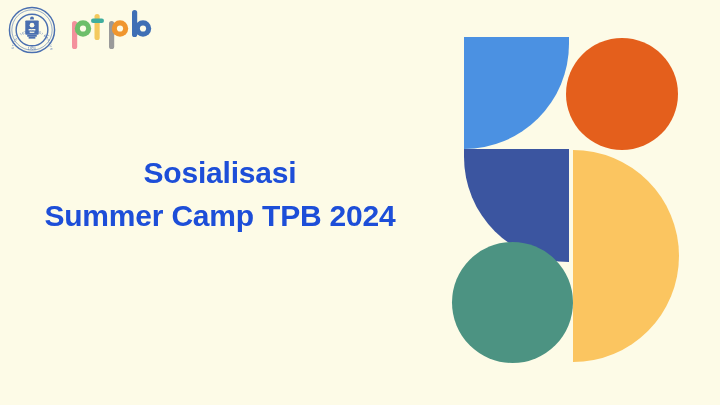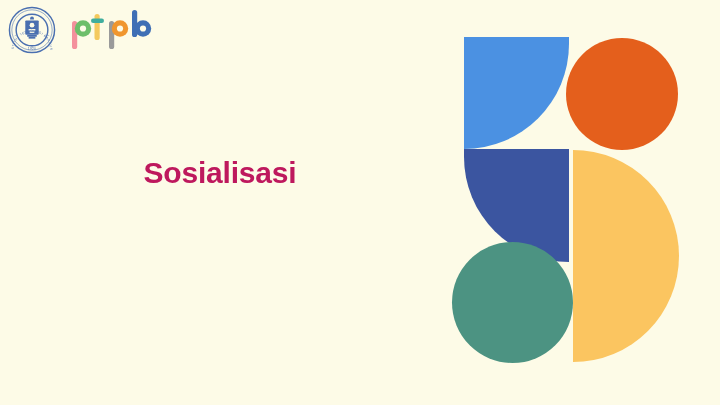--- a/index.html
+++ b/index.html
@@ -43,21 +43,21 @@
   }
   .ptpb svg { display: block; }
 
   
   .title-block {
     position: absolute;
     left: 0;
     top: 152px;
     width: 440px;
     text-align: center;
-    color: #be185d;
+    color: #1d4ed8;
     font-size: 30px;
     font-weight: 700;
     line-height: 1.42;
     letter-spacing: -0.2px;
   }
   .title-line { display: block; white-space: nowrap; }
 
   
   .shapes {
     position: absolute;
@@ -171,20 +171,21 @@
         <rect x="62" y="3" width="5.2" height="27" rx="2.6" fill="#3F6FB5"></rect>
         <circle cx="73" cy="21.5" r="8.2" fill="#3F6FB5"></circle>
         <circle cx="73" cy="21.5" r="3.1" fill="#FDFBE7"></circle>
       </svg>
     </span>
 
   </div>
 
   <div class="title-block">
     <span class="title-line">Sosialisasi</span>
+    <span class="title-line">Summer Camp TPB 2024</span>
   </div>
 
   <div class="shapes">
     <div class="shape shape-quarter-lightblue"></div>
     <div class="shape shape-quarter-darkblue"></div>
     <div class="shape shape-circle-orange"></div>
     <div class="shape shape-half-yellow"></div>
     <div class="shape shape-circle-teal"></div>
   </div>
 

